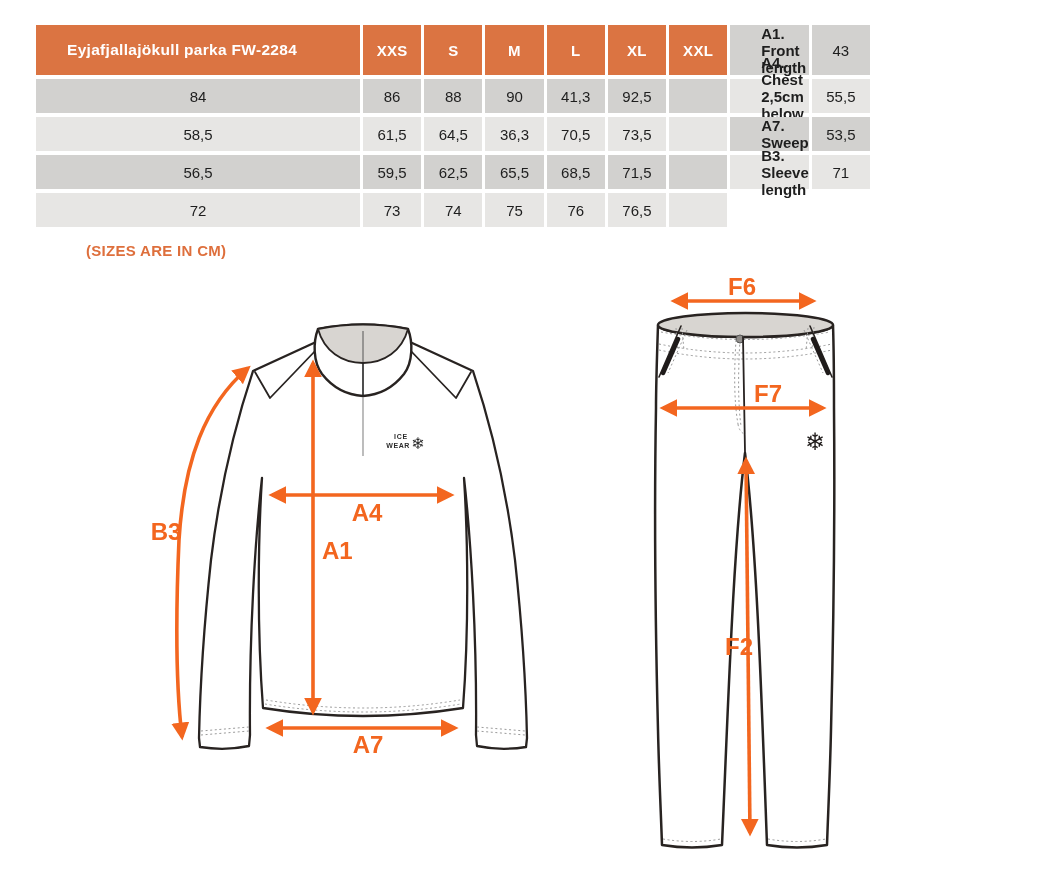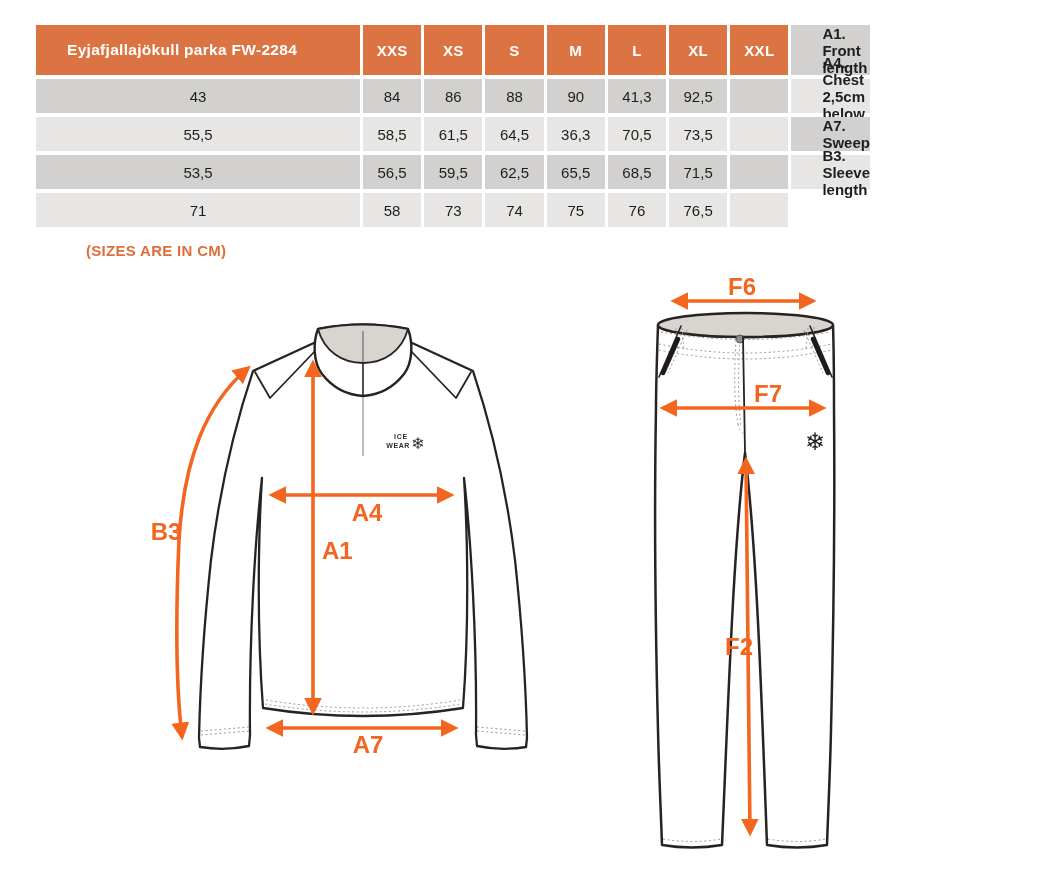--- a/index.html
+++ b/index.html
@@ -42,21 +42,20 @@
   .arrow{fill:none;stroke:var(--accent);stroke-width:3.6;}
   .mlabel{fill:var(--accent);font-size:24px;font-weight:700;font-family:"Liberation Sans",sans-serif;}
   .logo-txt{fill:#2b2b2b;font-weight:700;font-family:"Liberation Sans",sans-serif;}
 </style>
 </head>
 <body>
 
 <div class="size-table">
   <div class="hcell prod">Eyjafjallajökull parka FW-2284</div>
   <div class="hcell">XXS</div>
-  <div class="hcell">XS</div>
   <div class="hcell">S</div>
   <div class="hcell">M</div>
   <div class="hcell">L</div>
   <div class="hcell">XL</div>
   <div class="hcell">XXL</div>
 
   <div class="row r-dark">
     <div class="cell lbl">A1. Front length</div>
     <div class="cell">43</div>
     <div class="cell">84</div>
@@ -88,21 +87,21 @@
     <div class="cell">62,5</div>
     <div class="cell">65,5</div>
     <div class="cell">68,5</div>
     <div class="cell">71,5</div>
     <div class="cell"></div>
   </div>
 
   <div class="row r-light">
     <div class="cell lbl">B3. Sleeve length</div>
     <div class="cell">71</div>
-    <div class="cell">58</div>
+    <div class="cell">72</div>
     <div class="cell">73</div>
     <div class="cell">74</div>
     <div class="cell">75</div>
     <div class="cell">76</div>
     <div class="cell">76,5</div>
     <div class="cell"></div>
   </div>
 </div>
 
 <div class="note">(SIZES ARE IN CM)</div>

